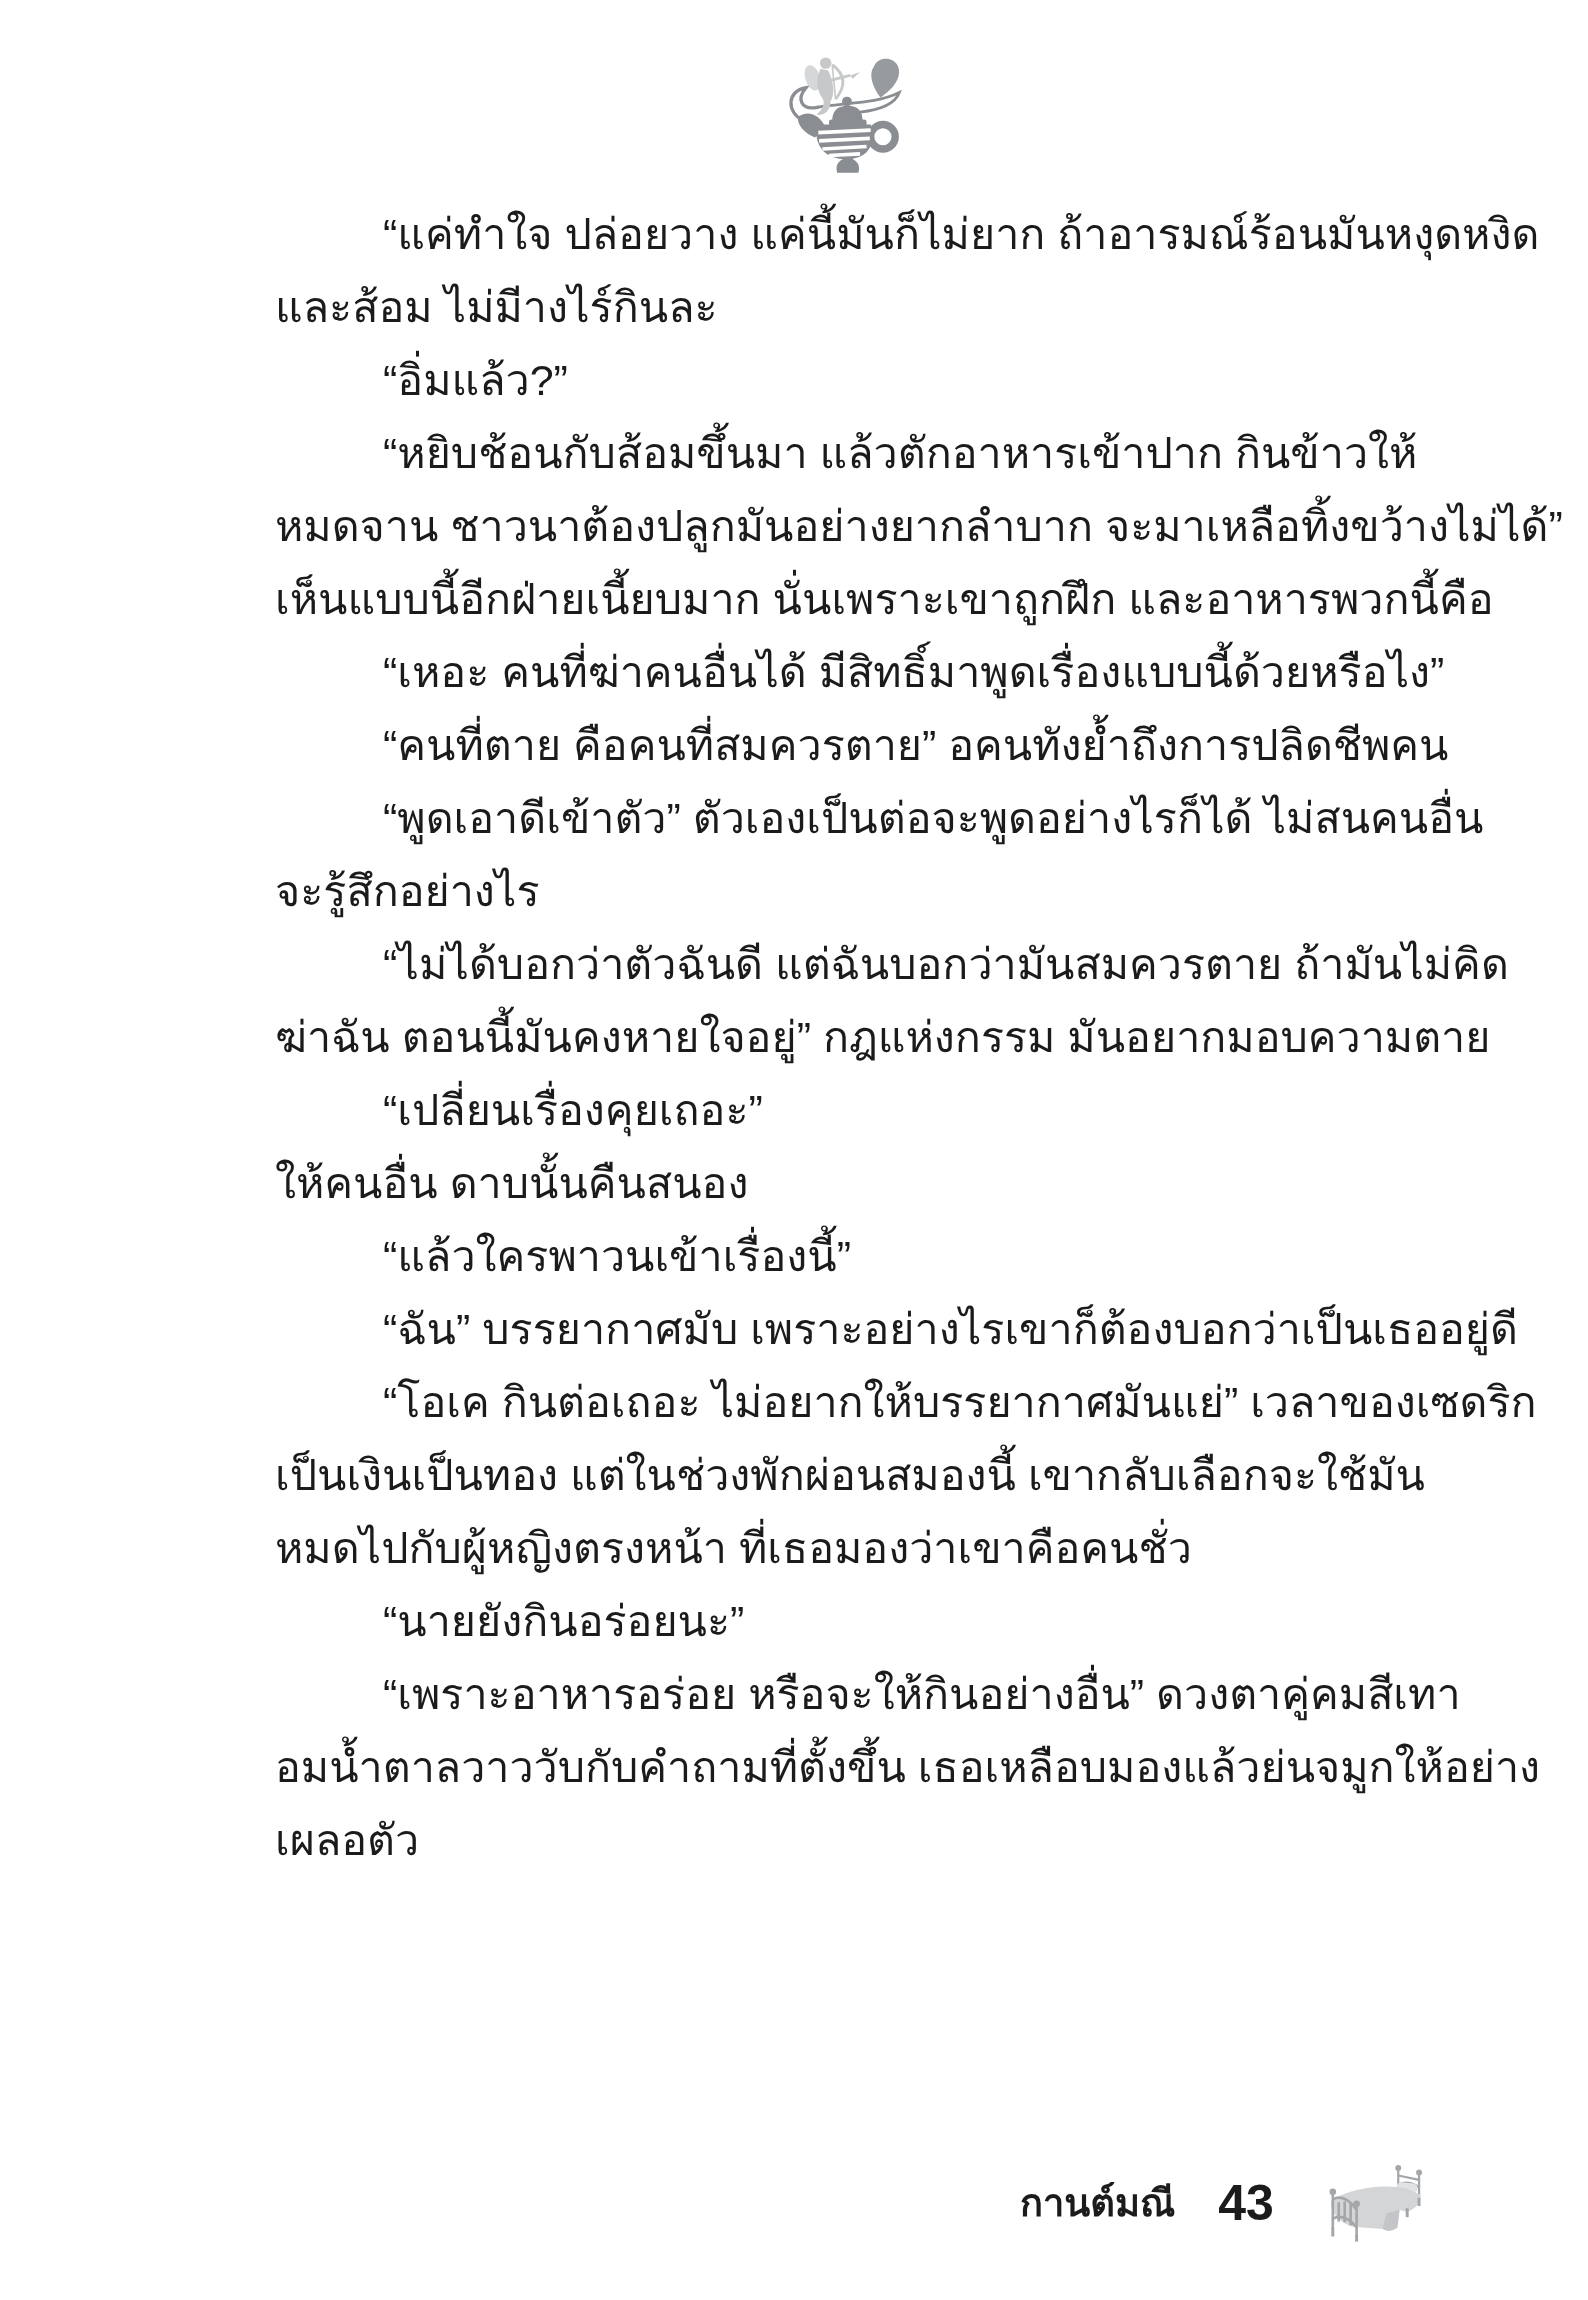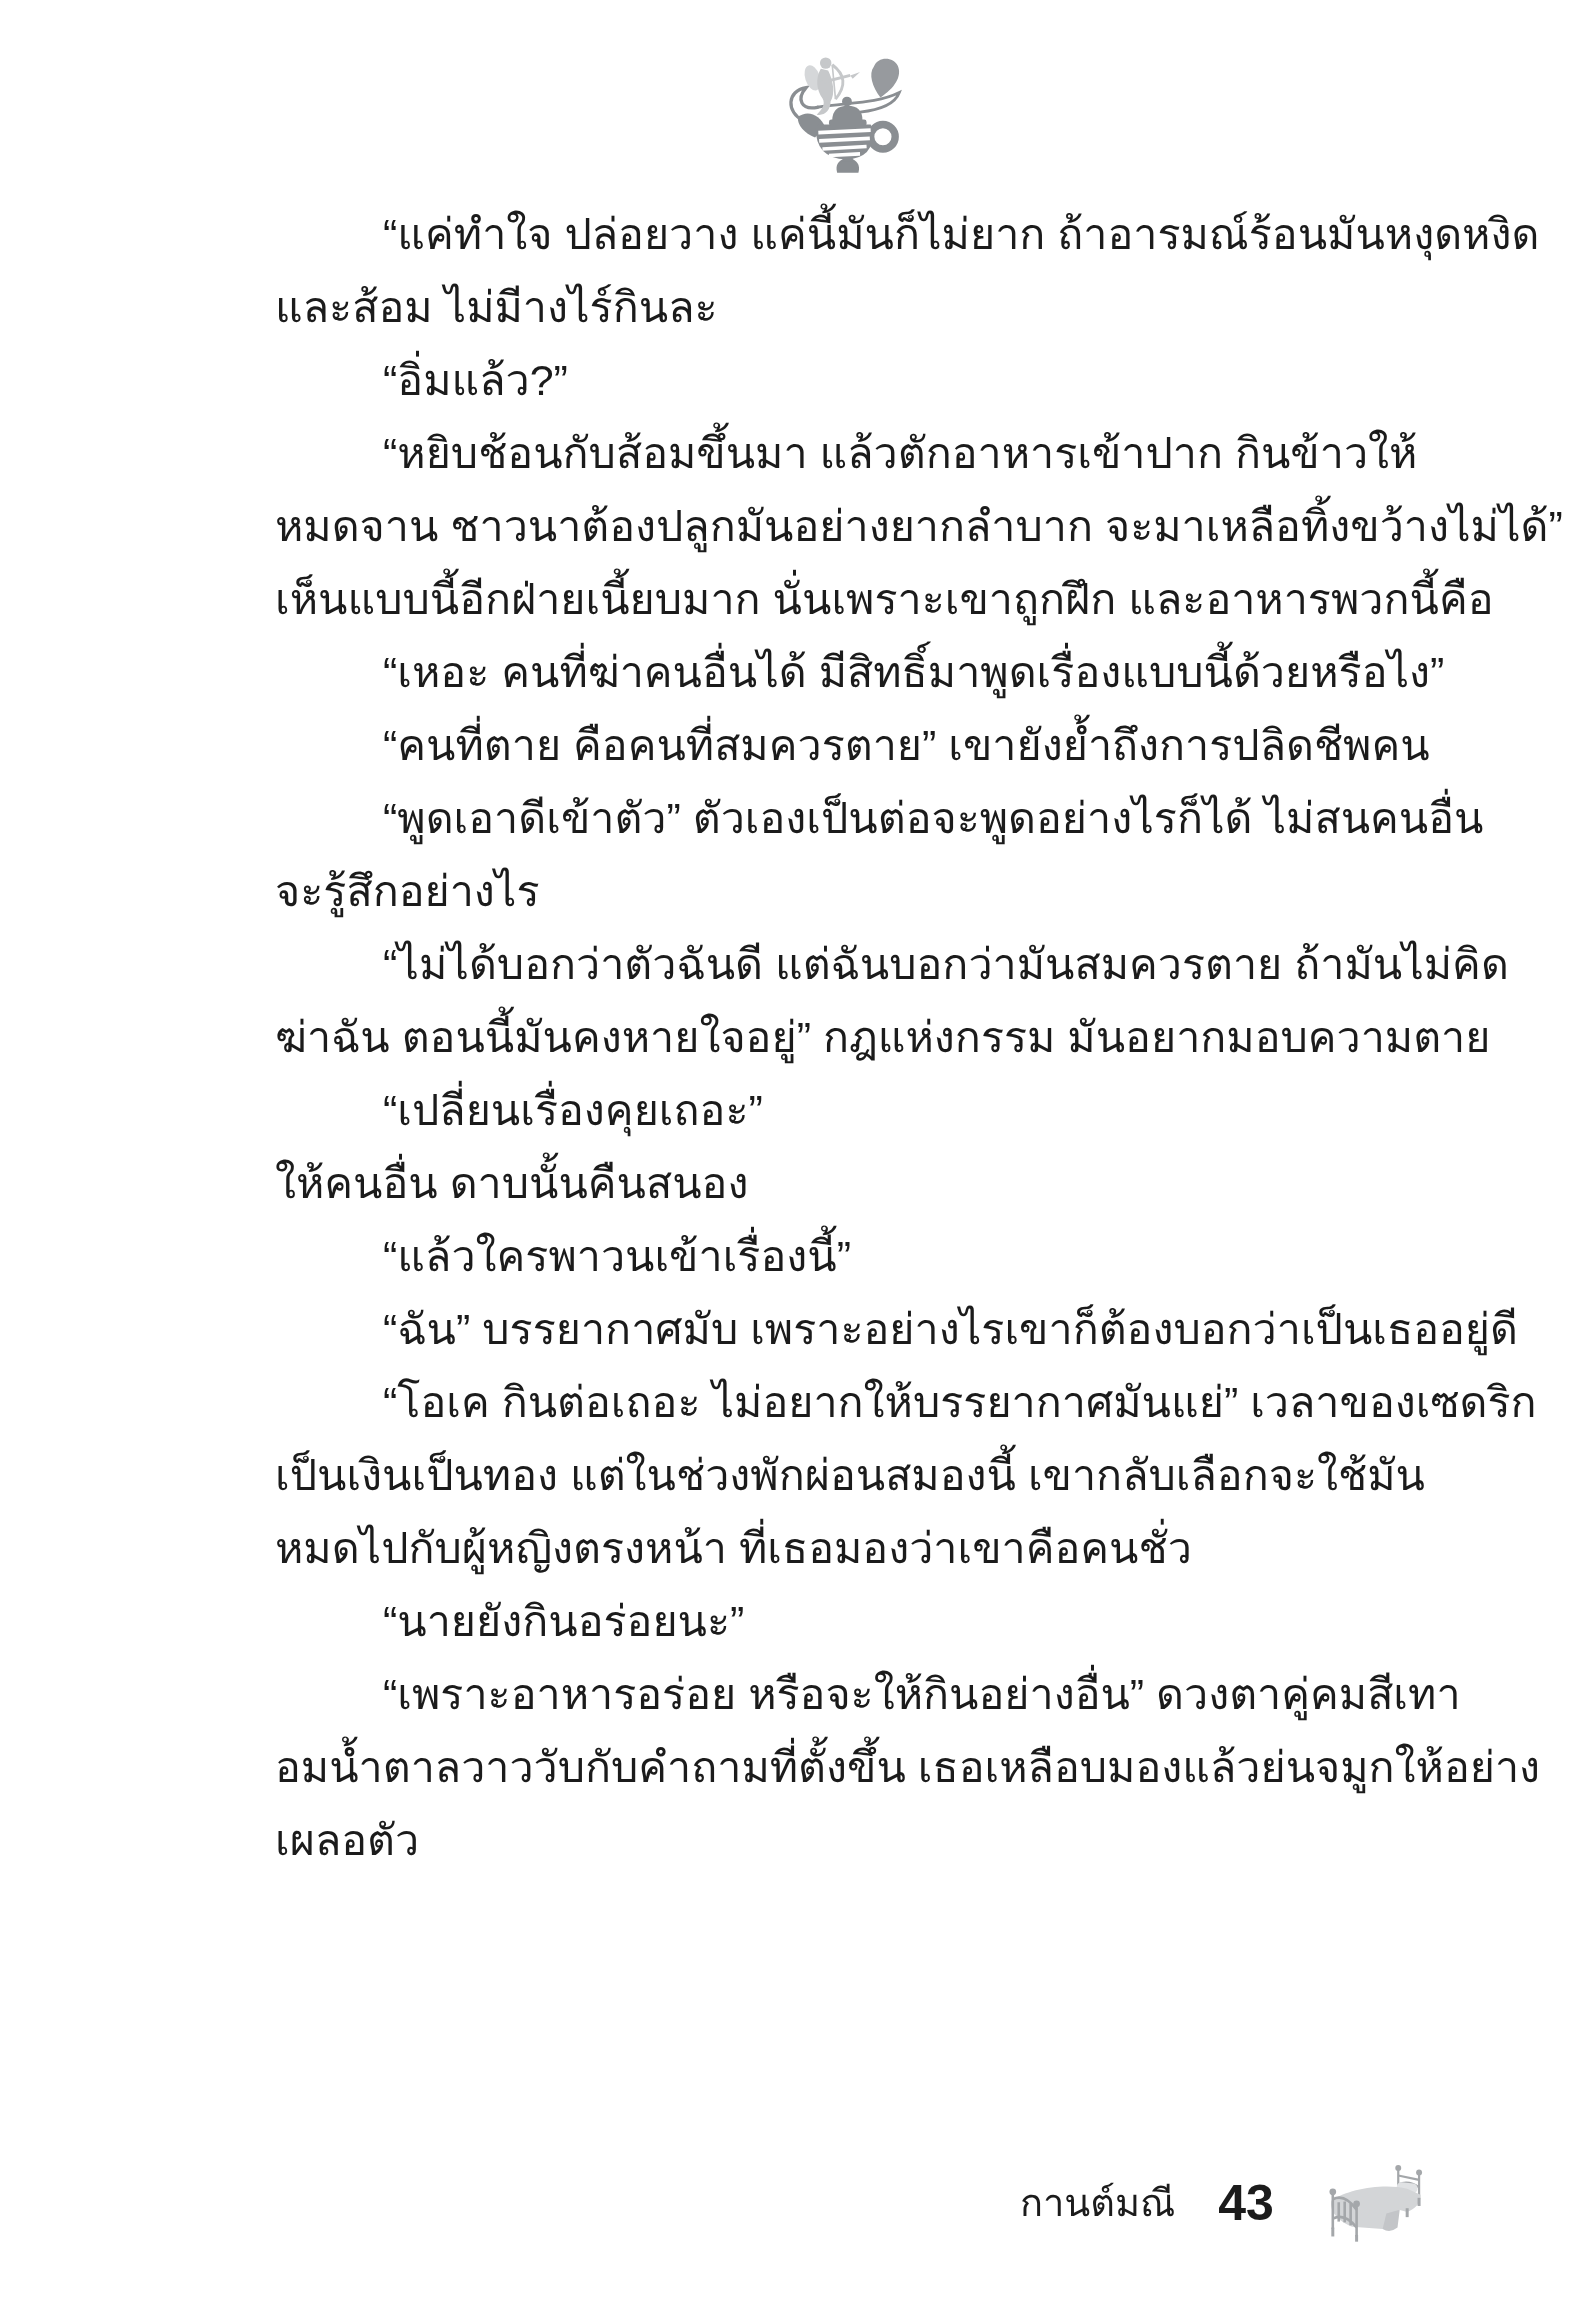--- a/index.html
+++ b/index.html
@@ -40,21 +40,21 @@
   .footer {
     position: absolute;
     left: 1020px;
     top: 2161px;
     height: 83px;
     display: flex;
     align-items: center;
   }
   .footer .running-title {
     font-size: 38px;
-    font-weight: 400;
+    font-weight: 700;
   }
   .footer .page-number {
     font-size: 50px;
     font-weight: 600;
     margin-left: 43px;
   }
   .footer .bed {
     width: 119px;
     height: 82px;
     margin-left: 35px;
@@ -100,21 +100,21 @@
 </svg>
 
 <div class="body-text">
     <div class="line indent">“แค่ทำใจ ปล่อยวาง แค่นี้มันก็ไม่ยาก ถ้าอารมณ์ร้อนมันหงุดหงิด</div>
     <div class="line">และส้อม ไม่มีางไร์กินละ</div>
     <div class="line indent">“อิ่มแล้ว?”</div>
     <div class="line indent">“หยิบช้อนกับส้อมขึ้นมา แล้วตักอาหารเข้าปาก กินข้าวให้</div>
     <div class="line">หมดจาน ชาวนาต้องปลูกมันอย่างยากลำบาก จะมาเหลือทิ้งขว้างไม่ได้”</div>
     <div class="line">เห็นแบบนี้อีกฝ่ายเนี้ยบมาก นั่นเพราะเขาถูกฝึก และอาหารพวกนี้คือ</div>
     <div class="line indent">“เหอะ คนที่ฆ่าคนอื่นได้ มีสิทธิ์มาพูดเรื่องแบบนี้ด้วยหรือไง”</div>
-    <div class="line indent">“คนที่ตาย คือคนที่สมควรตาย” เขายังย้ำถึงการปลิดชีพคน</div>
+    <div class="line indent">“คนที่ตาย คือคนที่สมควรตาย” อคนทังย้ำถึงการปลิดชีพคน</div>
     <div class="line indent">“พูดเอาดีเข้าตัว” ตัวเองเป็นต่อจะพูดอย่างไรก็ได้ ไม่สนคนอื่น</div>
     <div class="line">จะรู้สึกอย่างไร</div>
     <div class="line indent">“ไม่ได้บอกว่าตัวฉันดี แต่ฉันบอกว่ามันสมควรตาย ถ้ามันไม่คิด</div>
     <div class="line">ฆ่าฉัน ตอนนี้มันคงหายใจอยู่” กฎแห่งกรรม มันอยากมอบความตาย</div>
     <div class="line indent">“เปลี่ยนเรื่องคุยเถอะ”</div>
     <div class="line">ให้คนอื่น ดาบนั้นคืนสนอง</div>
     <div class="line indent">“แล้วใครพาวนเข้าเรื่องนี้”</div>
     <div class="line indent">“ฉัน” บรรยากาศมับ เพราะอย่างไรเขาก็ต้องบอกว่าเป็นเธออยู่ดี</div>
     <div class="line indent">“โอเค กินต่อเถอะ ไม่อยากให้บรรยากาศมันแย่” เวลาของเซดริก</div>
     <div class="line">เป็นเงินเป็นทอง แต่ในช่วงพักผ่อนสมองนี้ เขากลับเลือกจะใช้มัน</div>

